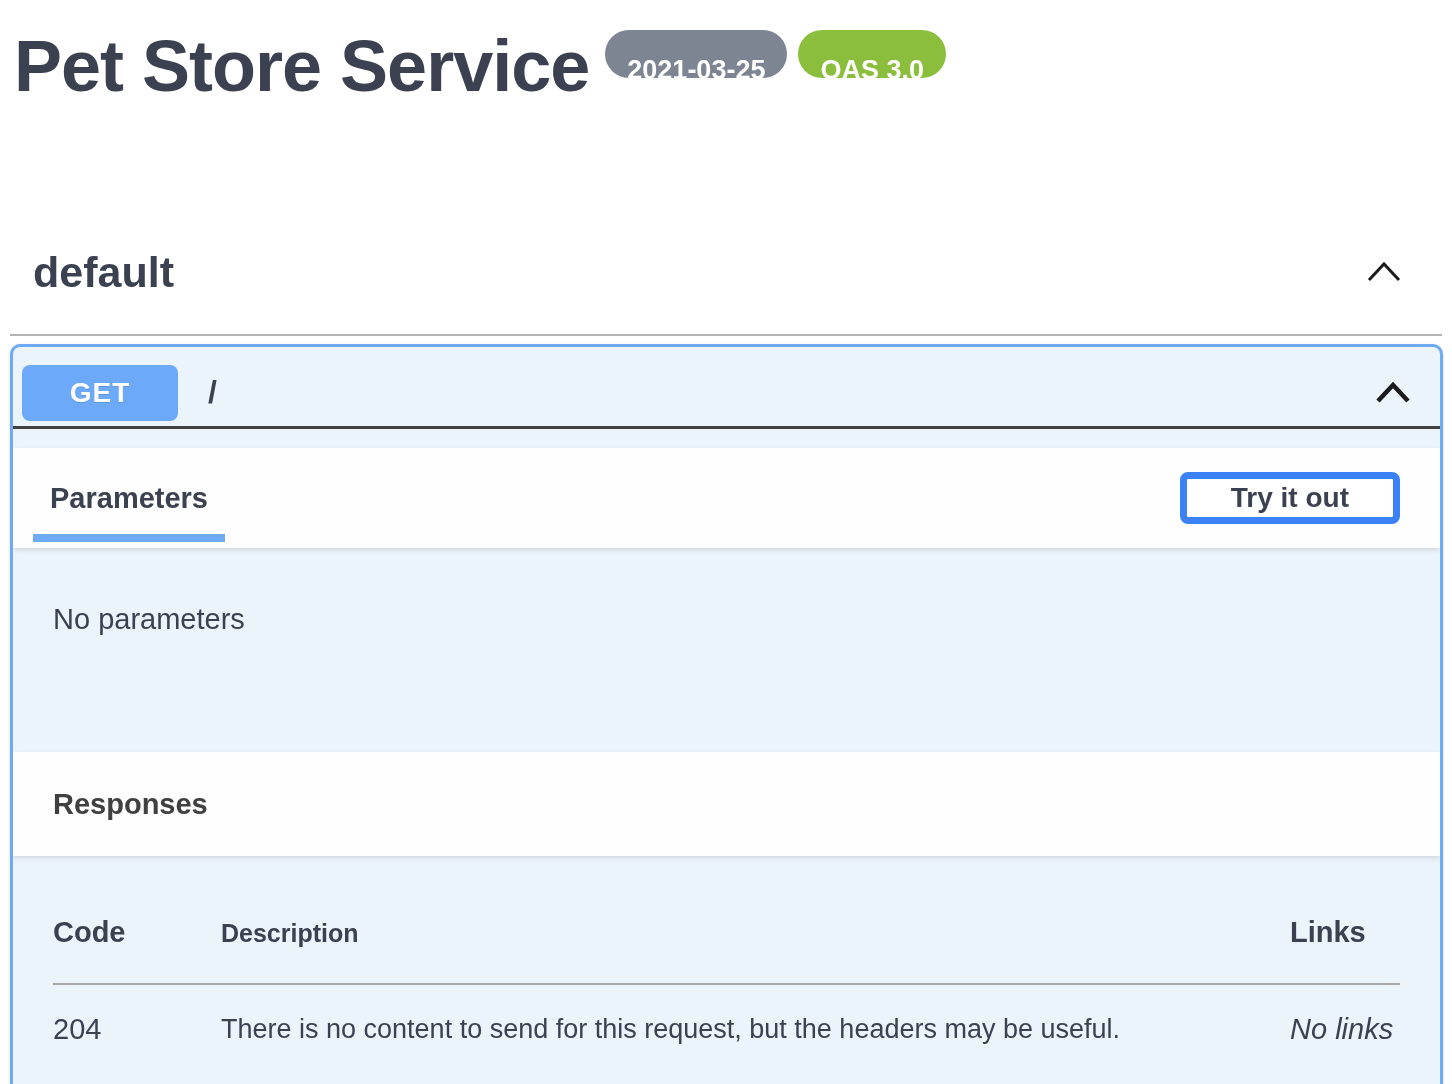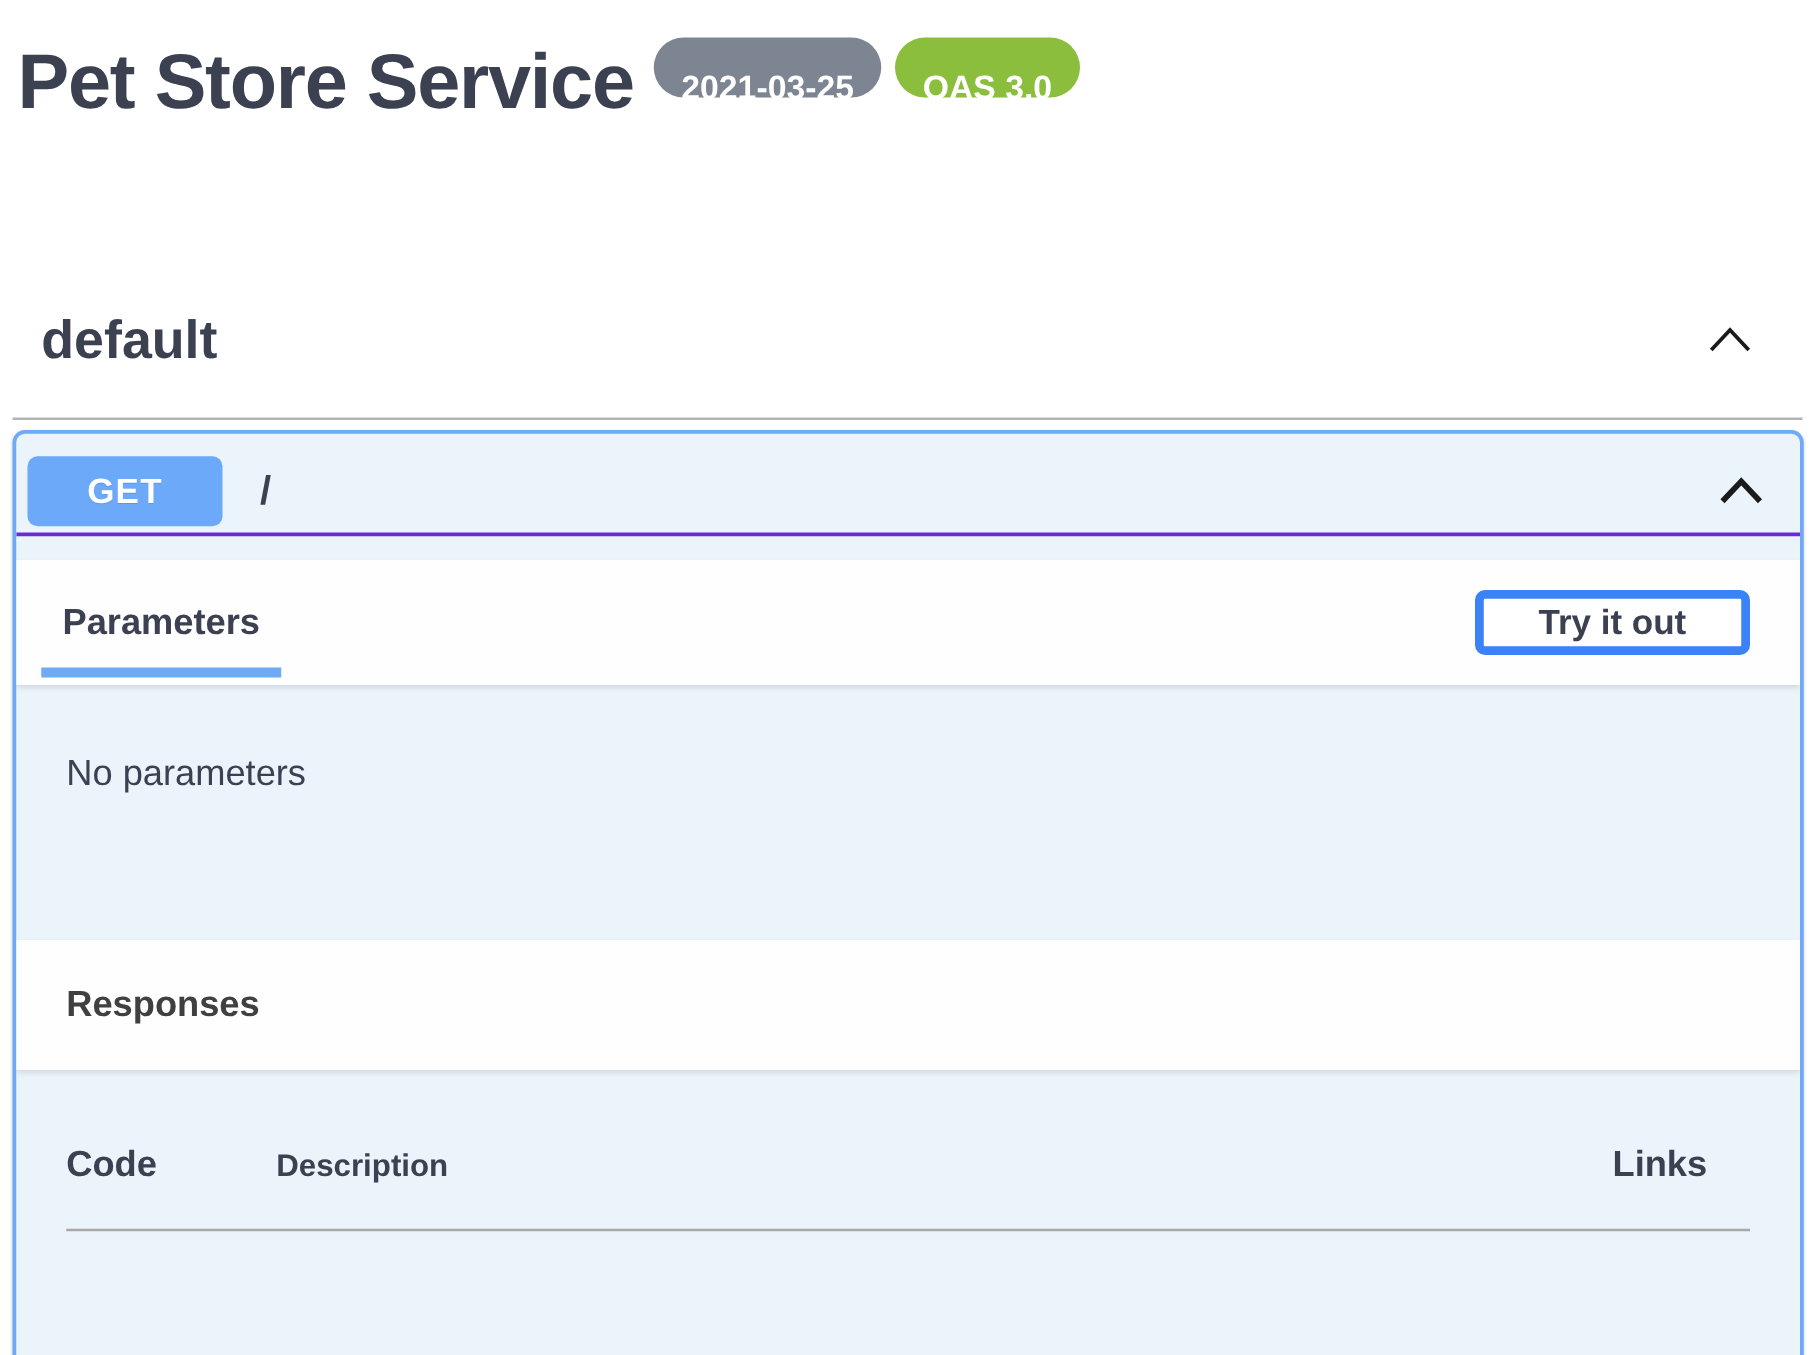--- a/index.html
+++ b/index.html
@@ -1,39 +1,39 @@
 <!DOCTYPE html>
 <html><head>
 <meta charset="utf-8">
 <style>
   * { margin: 0; padding: 0; box-sizing: border-box; }
   html, body { width: 1452px; height: 1084px; background: #ffffff; overflow: hidden; }
   body { font-family: "Liberation Sans", "DejaVu Sans", sans-serif; color: #3b4151; }
 
   
   .info { padding: 30px 0 0 14px; display: flex; align-items: flex-start; }
-  .page-title { font-size: 62px; font-weight: bold; line-height: 72px; color: #3b4151; letter-spacing: -1px; }
+  .page-title { font-size: 72px; font-weight: bold; line-height: 72px; color: #3b4151; letter-spacing: -1px; }
   .badges { display: flex; align-items: flex-start; margin-left: 16px; margin-top: 0px; }
   .badge { height: 48px; line-height: 48px; border-radius: 24px; padding: 16px 22px;
            color: #ffffff; font-weight: bold; font-size: 27px; white-space: nowrap; }
   .badge-version { background: #7d8492; }
   .badge-oas { background: #8cbe3e; margin-left: 11px; }
 
   
   .tag-row { margin-top: 144px; padding: 0 50px 0 33px; height: 52px;
              display: flex; align-items: center; justify-content: space-between; cursor: pointer; gap: 28px; }
   .tag-title { font-size: 43px; font-weight: bold; color: #3b4151; }
   .tag-divider { height: 2px; background: #b3b3b3; margin: 36px 10px 0 10px; }
 
   
   .opblock { margin: 8px 9px 0 10px; border: 3px solid #6faaf5; border-radius: 10px;
              background: #ebf3fb; box-shadow: 0 1px 3px rgba(0,0,0,.18); overflow: hidden; }
 
   .op-summary { height: 82px; display: flex; align-items: center; padding: 12px 28px 0 9px;
-                border-bottom: 3px solid #6d28d9; cursor: pointer; }
+                border-bottom: 3px solid #404040; cursor: pointer; }
   .method-badge { width: 156px; height: 56px; background: #6ca9f8; border-radius: 8px;
                   color: #ffffff; font-weight: bold; font-size: 28px; letter-spacing: 1px;
                   display: flex; align-items: center; justify-content: center;
                   text-shadow: 0 1px 0 rgba(0,0,0,.1); }
   .op-path { margin-left: 30px; font-size: 32px; font-weight: 600; color: #3b4151; flex: 1; }
 
   .chevron { background: none; border: none; cursor: pointer; display: flex; align-items: center; }
 
   
   .section-header { background: rgba(255,255,255,.92); box-shadow: 0 2px 5px rgba(0,0,0,.12);
@@ -118,16 +118,21 @@
   </div>
 
   <div class="resp-body">
     <div class="resp-table">
       <div class="resp-tr">
         <div class="col-code th-code">Code</div>
         <div class="col-desc th-desc">Description</div>
         <div class="col-links th-links">Links</div>
       </div>
       <div class="table-divider"></div>
+      <div class="resp-tr resp-row">
+        <div class="col-code td-code">204</div>
+        <div class="col-desc td-desc">There is no content to send for this request, but the headers may be useful.</div>
+        <div class="col-links td-links">No links</div>
+      </div>
     </div>
   </div>
 
 </div>
 
 </body></html>

